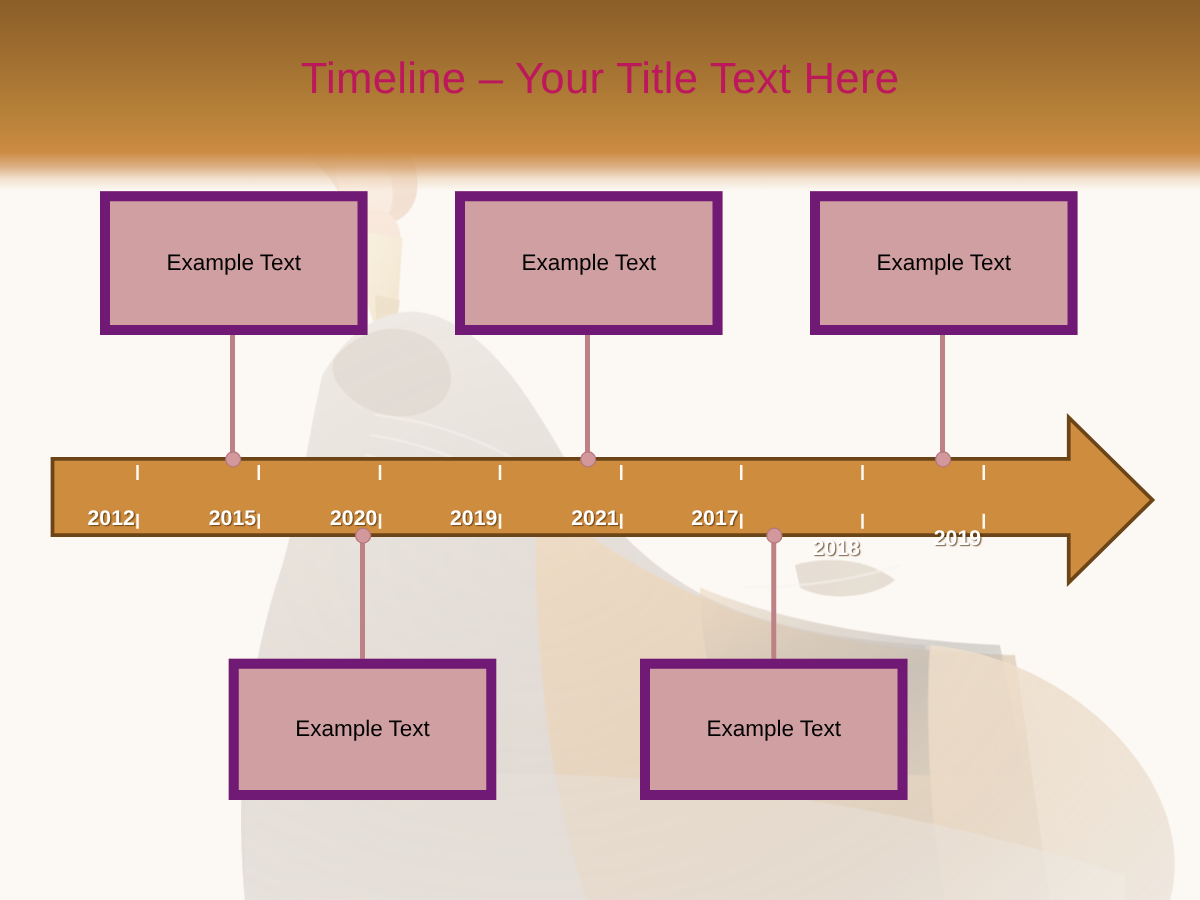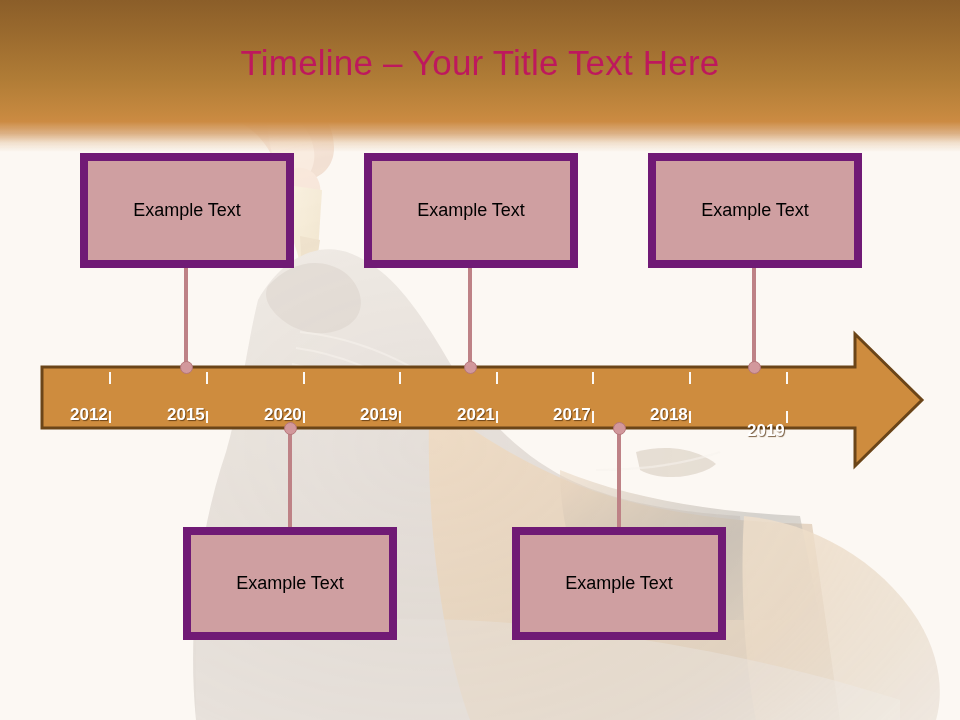--- a/index.html
+++ b/index.html
@@ -223,21 +223,21 @@
     </svg>
   </div>
 
   <div>
     <div class="year" style="left:110px;">2012</div>
     <div class="year" style="left:207px;">2015</div>
     <div class="year" style="left:304px;">2020</div>
     <div class="year" style="left:400px;">2019</div>
     <div class="year" style="left:497px;">2021</div>
     <div class="year" style="left:593px;">2017</div>
-    <div class="year" style="left:690px;">2018</div>
+    <div class="year" style="left:690px;margin-top:24px;">2018</div>
     <div class="year" style="left:787px;margin-top:16px;">2019</div>
   </div>
 
   <div>
     <div class="stem" style="left:186px; top:268px; height:101px;"></div>
     <div class="dot" style="left:186px; top:367px;"></div>
 
     <div class="stem" style="left:470px; top:268px; height:101px;"></div>
     <div class="dot" style="left:470px; top:367px;"></div>
 

